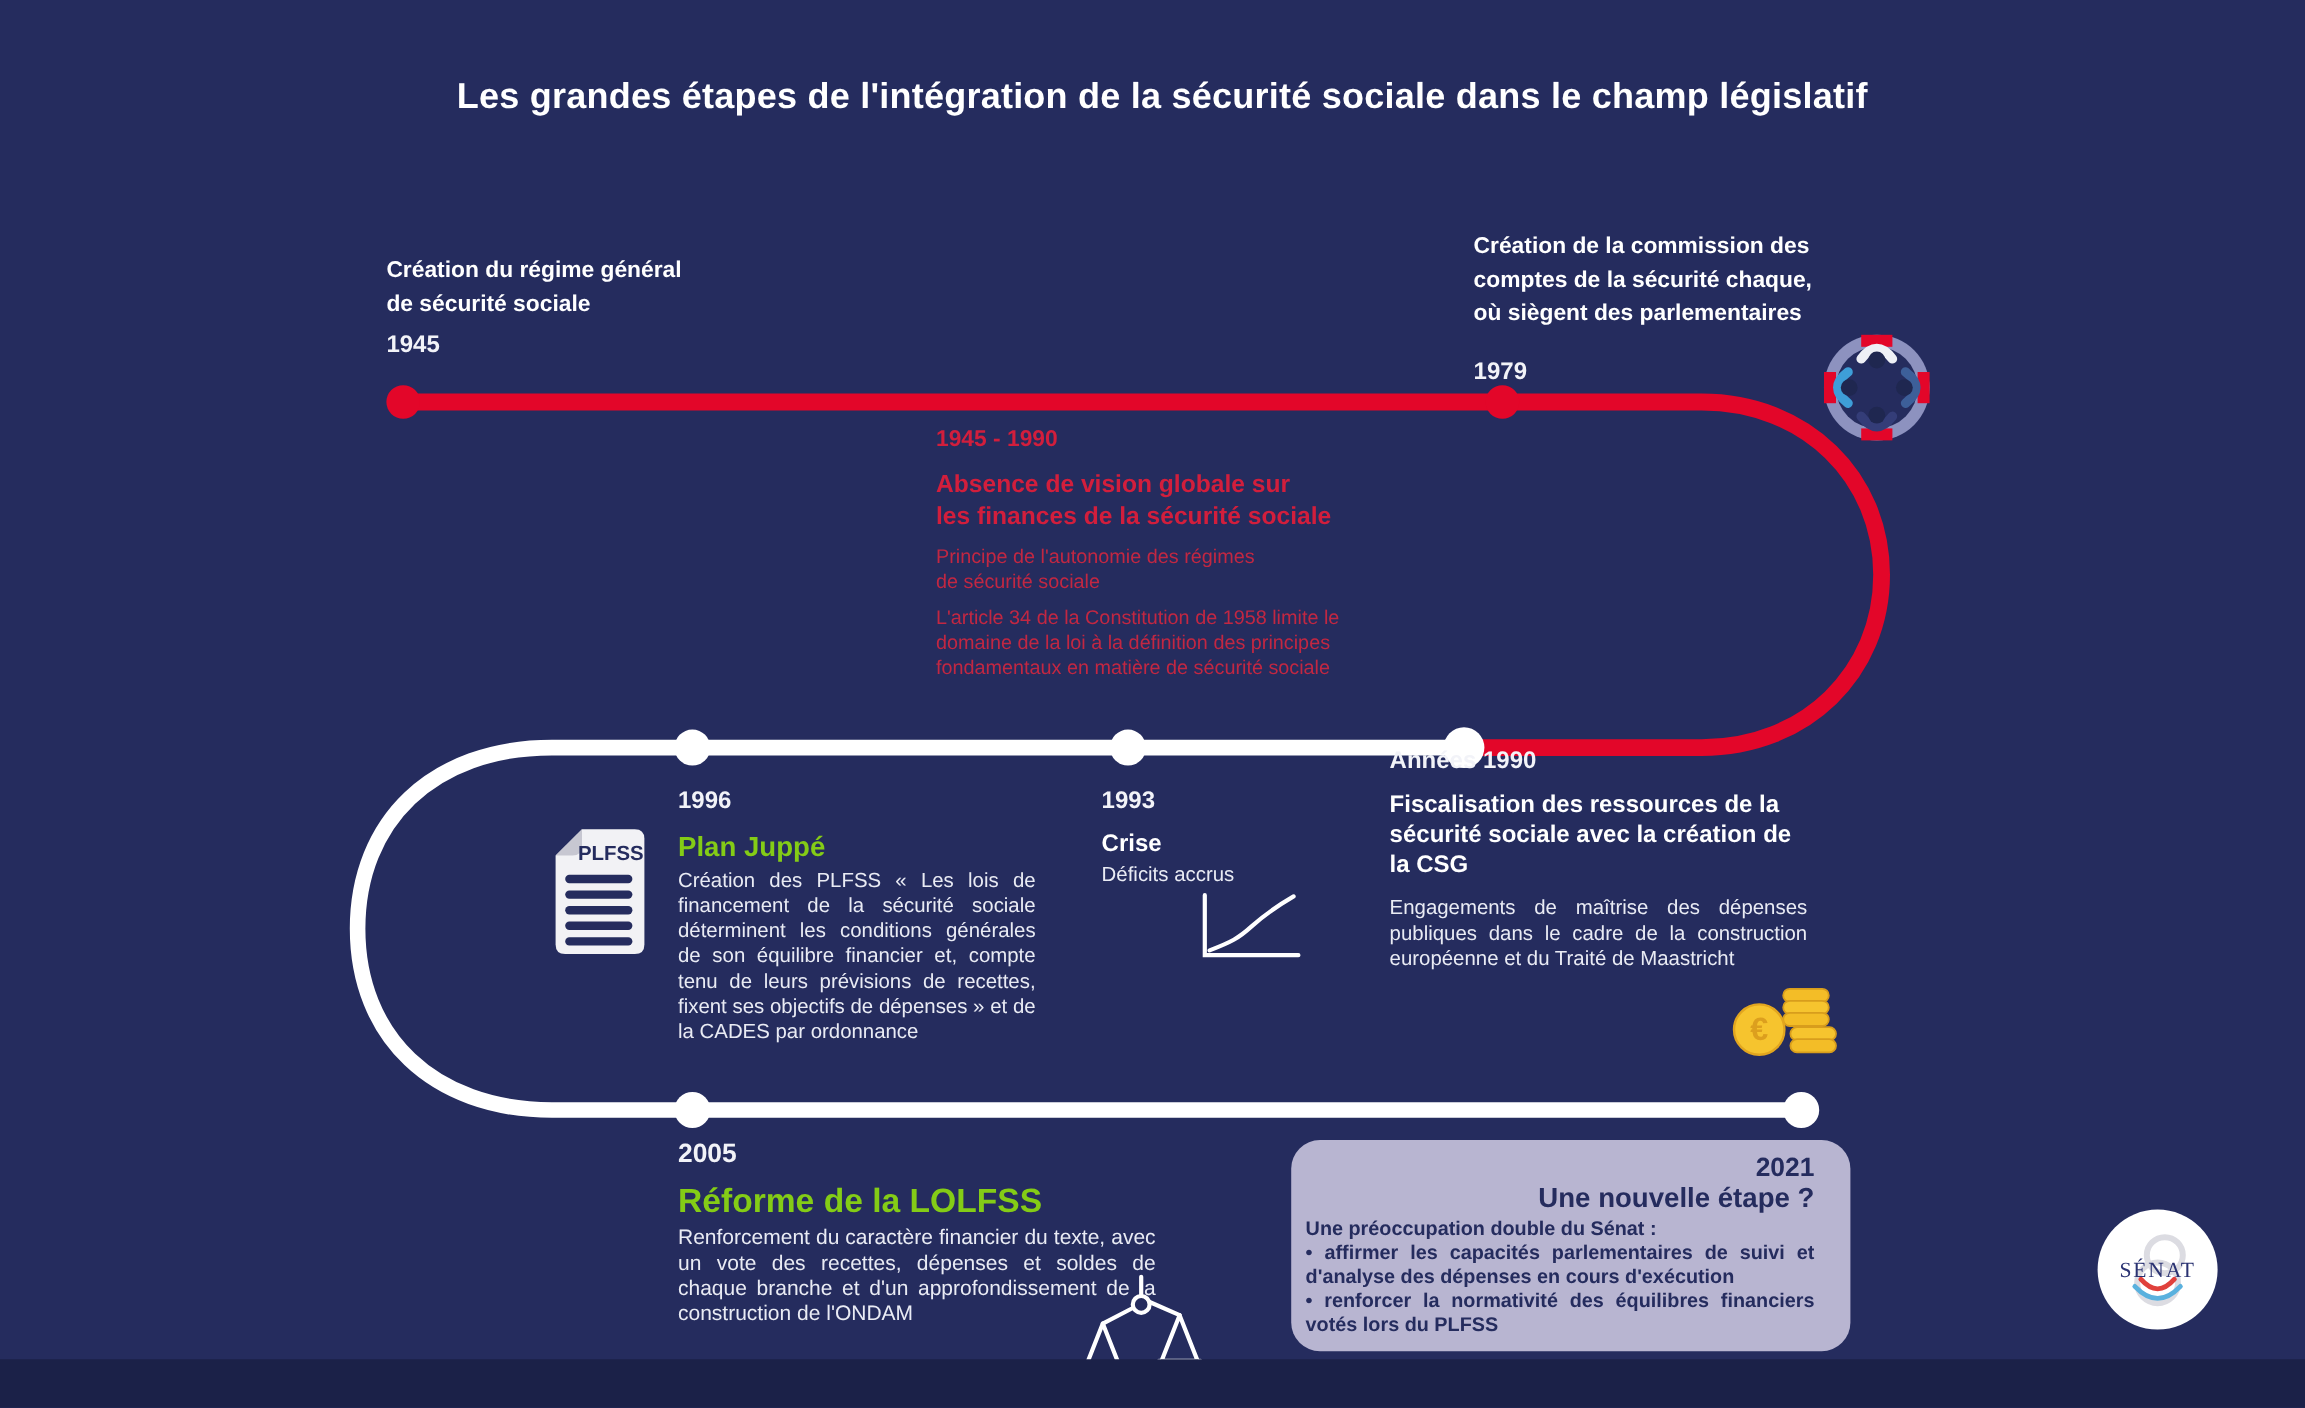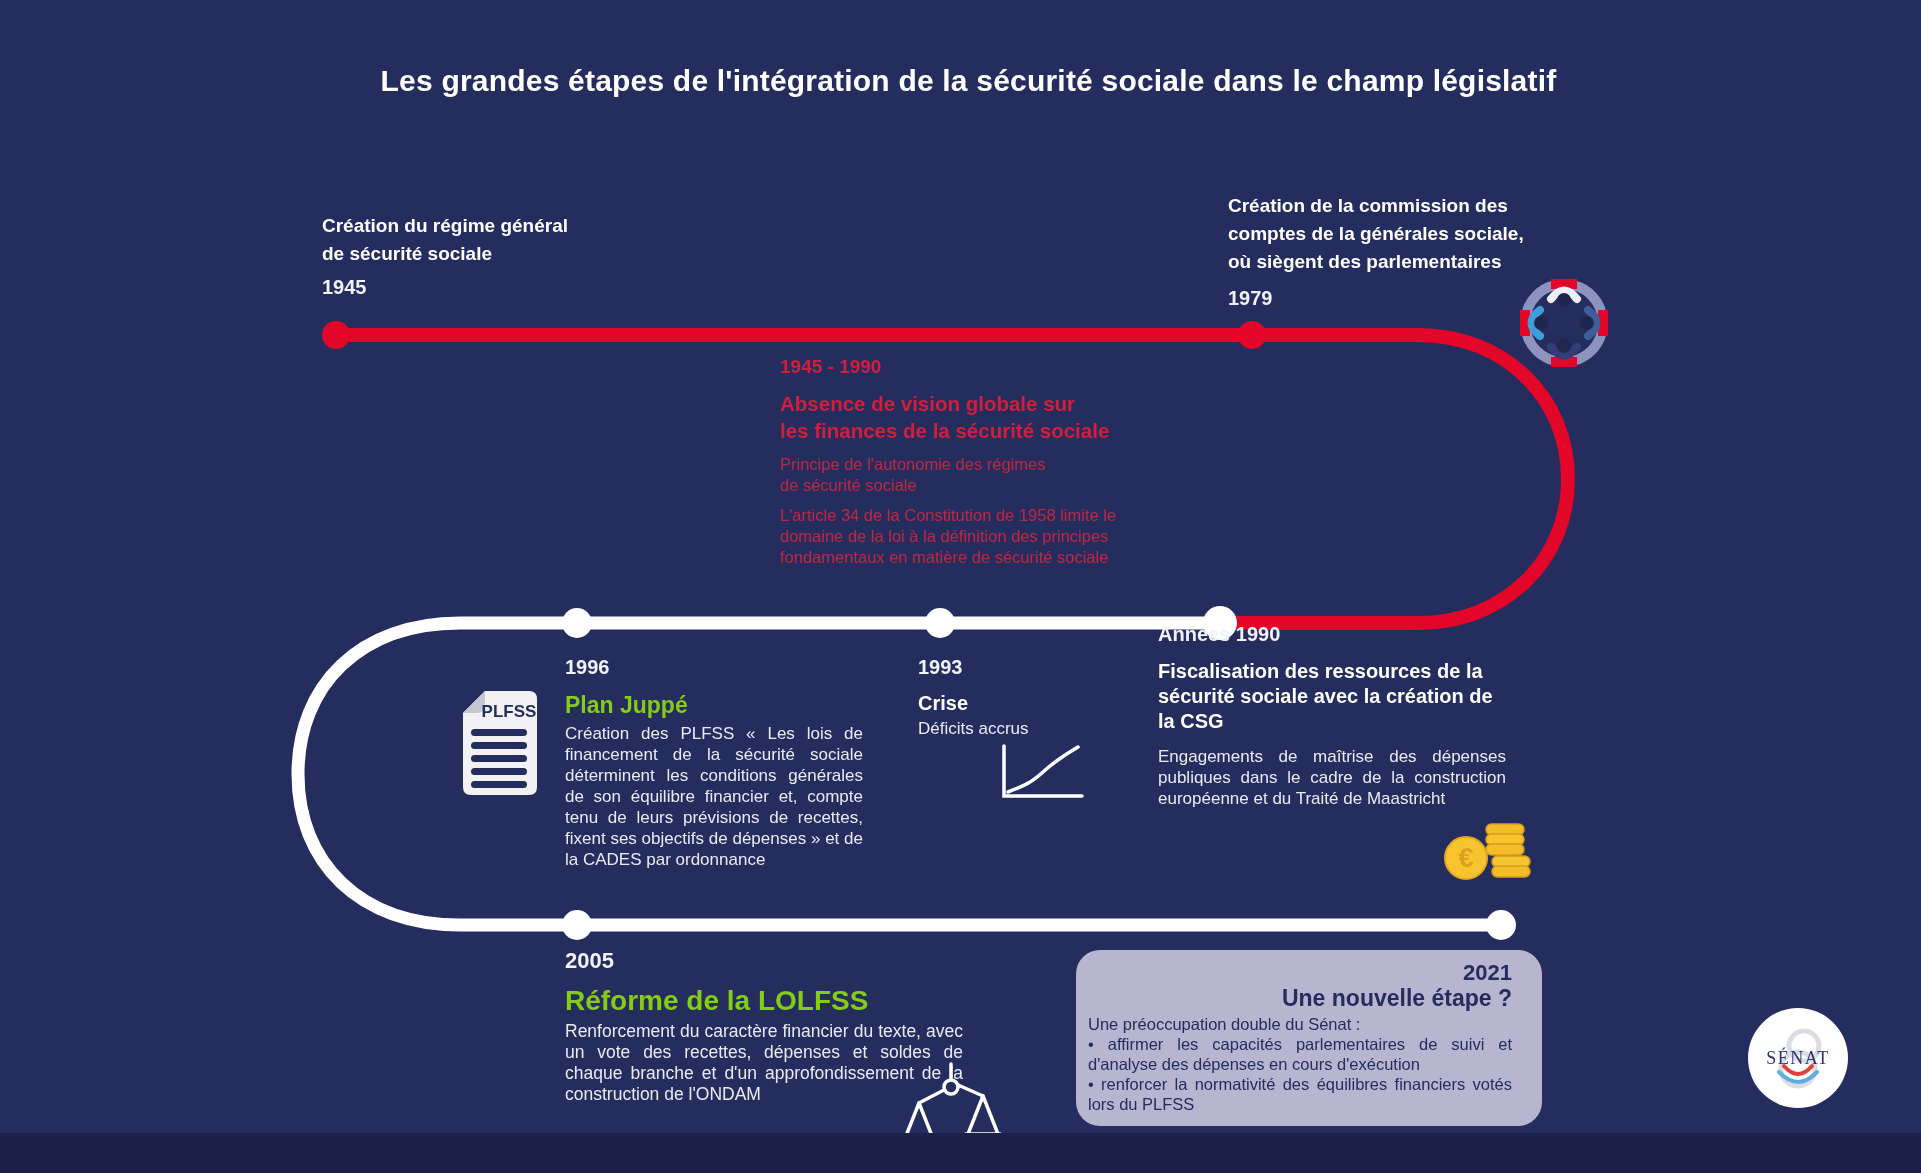--- a/index.html
+++ b/index.html
@@ -32,21 +32,21 @@
   .blk-title-3l{font-weight:bold;font-size:20px;line-height:25px;color:#ffffff;margin-bottom:12px;}
   .blk-body{font-size:17px;line-height:21px;color:#e9ebf4;}
 
   .box2021{
     left:1076px;top:950px;width:466px;min-height:160px;box-sizing:border-box;
     background:#b8b5d1;border-radius:24px;
     padding:10px 30px 12px 12px;color:#252c5e;
   }
   .box2021 .b-year{font-weight:bold;font-size:22px;line-height:25px;text-align:right;}
   .box2021 .b-title{font-weight:bold;font-size:23px;line-height:26px;text-align:right;margin-bottom:3px;}
-  .box2021 .b-line{font-weight:normal;font-size:16.5px;line-height:20px;}
+  .box2021 .b-line{font-weight:bold;font-size:16.5px;line-height:20px;}
 
   svg{display:block;}
 </style>
 </head>
 <body>
 
 <div class="canvas">
 
   <div class="abs main-title">Les grandes étapes de l'intégration de la sécurité sociale dans le champ législatif</div>
 
@@ -63,23 +63,23 @@
   </svg>
 
   <div class="abs" style="left:322px;top:212px;">
     <div class="evt-heading pre">Création du régime général
 de sécurité sociale</div>
     <div class="evt-year" style="margin-top:8px;">1945</div>
   </div>
 
   <div class="abs" style="left:1228px;top:192px;">
     <div class="evt-heading pre">Création de la commission des
-comptes de la générales sociale,
+comptes de la sécurité chaque,
 où siègent des parlementaires</div>
-    <div class="evt-year" style="margin-top:11px;">1979</div>
+    <div class="evt-year" style="margin-top:23px;">1979</div>
   </div>
 
   <svg class="abs" style="left:1519px;top:278px;" width="90" height="90" viewBox="-45 -45 90 90">
     <circle cx="0" cy="0" r="44" fill="#8d92bf"></circle>
     <circle cx="0" cy="0" r="34" fill="#252c5e"></circle>
     <g>
 
       <g>
         <rect x="-13" y="-44" width="26" height="10" fill="#e30629"></rect>
         <path d="M -13 -24 Q 0 -41 13 -24" fill="none" stroke="#eef0f6" stroke-width="8" stroke-linecap="round"></path>

